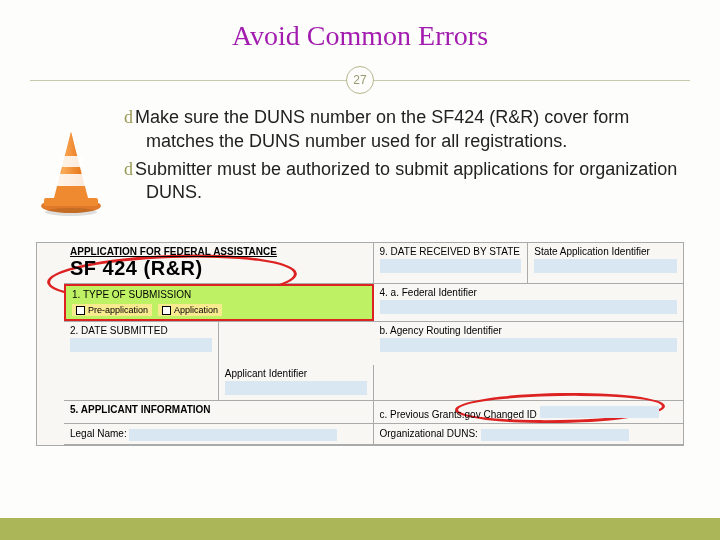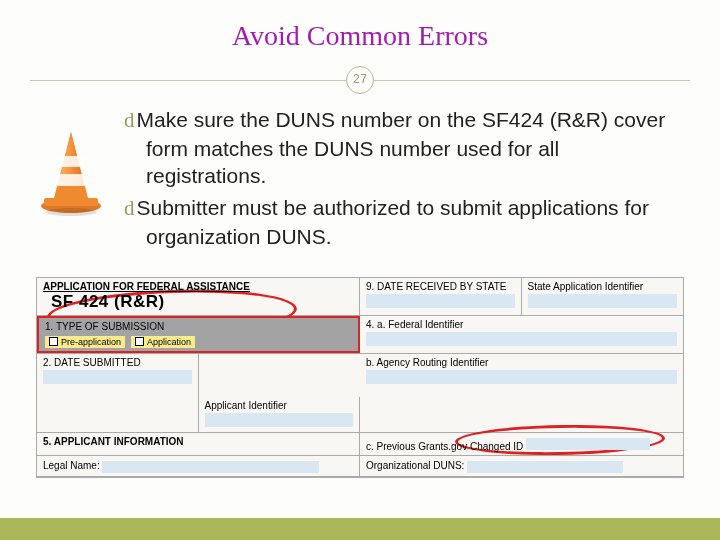--- a/index.html
+++ b/index.html
@@ -43,52 +43,53 @@
     transform: translate(-50%, -50%);
     width: 28px;
     height: 28px;
     border: 1px solid #b6b690;
     border-radius: 50%;
     background: #fdfdfb;
     color: #9a9a70;
     font-size: 12px;
     text-align: center;
     line-height: 26px;
-    font-family: Liberation Mono, monospace;
+    font-family: Liberation Sans, sans-serif;
   }
   .content {
     display: flex;
     align-items: flex-start;
     gap: 18px;
     padding: 0 6px;
   }
   .cone-col { flex: 0 0 70px; padding-top: 20px; }
   .bullets { flex: 1; }
   .bullet {
     font-family: Arial, Helvetica, sans-serif;
-    font-size: 21px;
+    font-size: 18px;
     color: #222;
     line-height: 1.32;
     margin-bottom: 4px;
     text-indent: -22px;
     padding-left: 22px;
   }
   .bullet-glyph {
     font-family: Georgia, serif;
     color: #9a9a55;
     padding-right: 2px;
   }
   .form-area {
     margin: 22px 6px 0 6px;
     background: #f8f7f4;
     border: 1px solid #aaa;
     position: relative;
     font-family: Arial, sans-serif;
     font-size: 10px;
     color: #000;
+    padding-left: 27px;
   }
   .form-row { display: flex; border-bottom: 1px solid #aaa; }
   .cell {
     padding: 3px 6px;
     border-right: 1px solid #aaa;
     position: relative;
     min-height: 18px;
   }
   .cell:last-child { border-right: none; }
   .cell .inp {
@@ -98,21 +99,21 @@
     width: 100%;
     display: inline-block;
   }
   .left-half { flex: 0 0 50%; }
   .q1 { flex: 0 0 25%; }
   .q2 { flex: 0 0 25%; }
   .form-title {
     font-weight: bold;
     text-decoration: underline;
   }
-  .sf-big { font-family: Arial; font-size: 17px; font-weight: bold; letter-spacing: 0.5px; margin-left: 8px; }
+  .sf-big { font-family: Arial; font-size: 20px; font-weight: bold; letter-spacing: 0.5px; }
   .sub-opts { display: flex; gap: 6px; margin-top: 4px; }
   .opt {
     display: inline-flex; align-items: center; gap: 3px;
     font-size: 9px; background: #f7ea8f; padding: 1px 4px;
   }
   .box { width: 9px; height: 9px; border: 1px solid #000; background: #fff; display: inline-block; }
   .red-ellipse {
     position: absolute;
     border: 3px solid #d22;
     border-radius: 50%;
@@ -180,21 +181,21 @@
         <span>9. DATE RECEIVED BY STATE</span>
         <span class="inp"></span>
       </div>
       <div class="cell q2">
         <span>State Application Identifier</span>
         <span class="inp"></span>
       </div>
     </div>
 
     <div class="form-row">
-      <div class="cell left-half" style="background:#a3a3a3;border:2px solid #d22;">
+      <div class="cell left-half" style="background:#bef264;border:2px solid #d22;">
         <span>1. TYPE OF SUBMISSION</span>
         <div class="sub-opts">
           <span class="opt">
               <span class="box"></span>
               <span>Pre-application</span>
             </span>
           <span class="opt">
               <span class="box"></span>
               <span>Application</span>
             </span>

